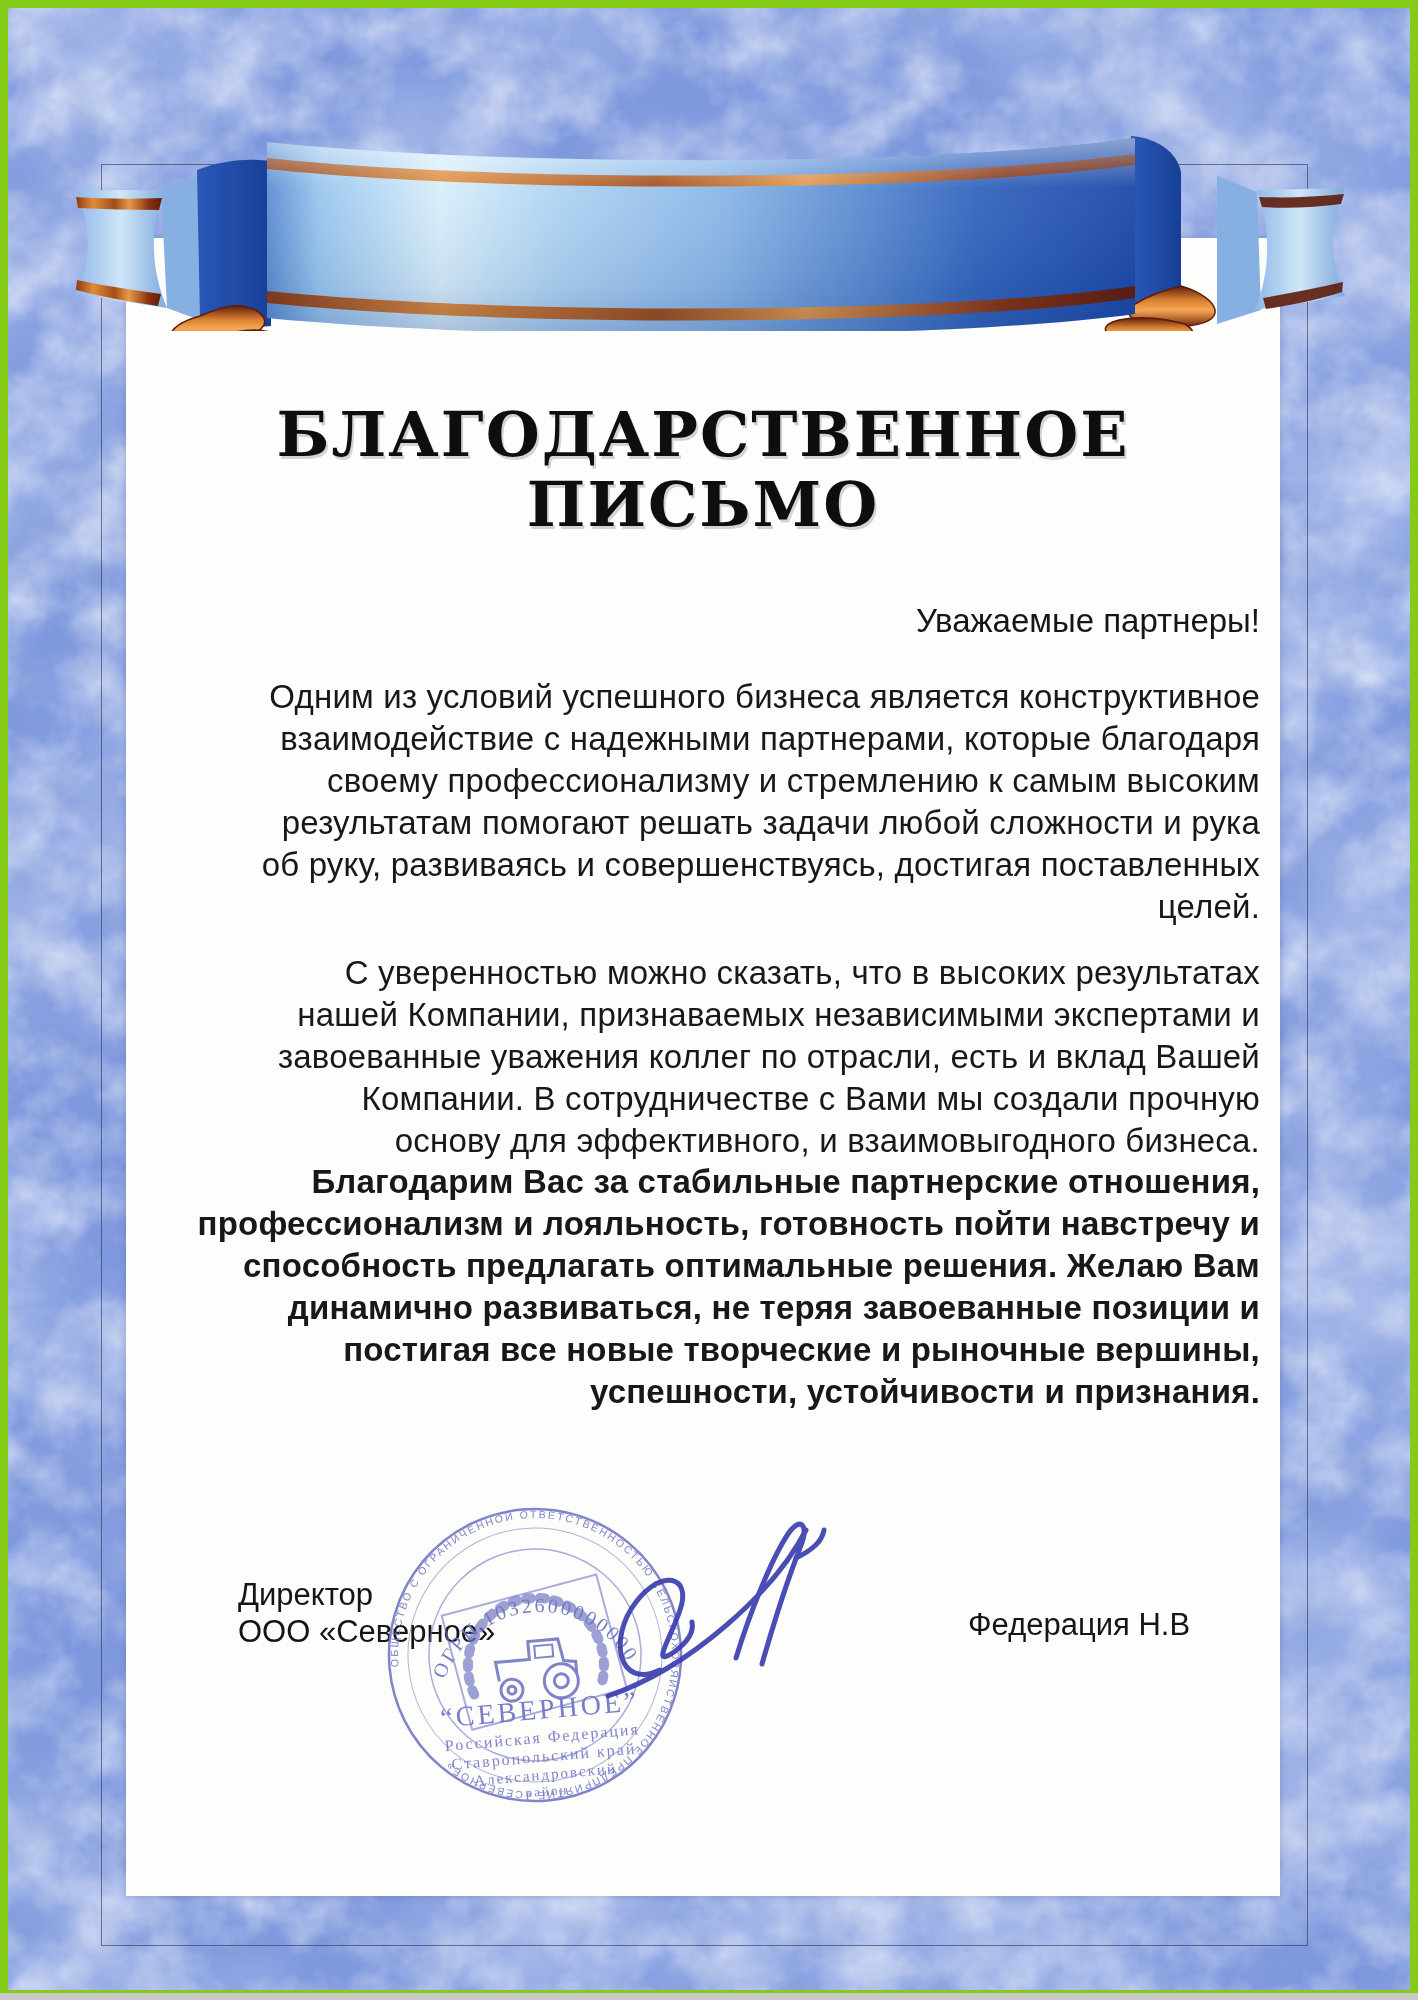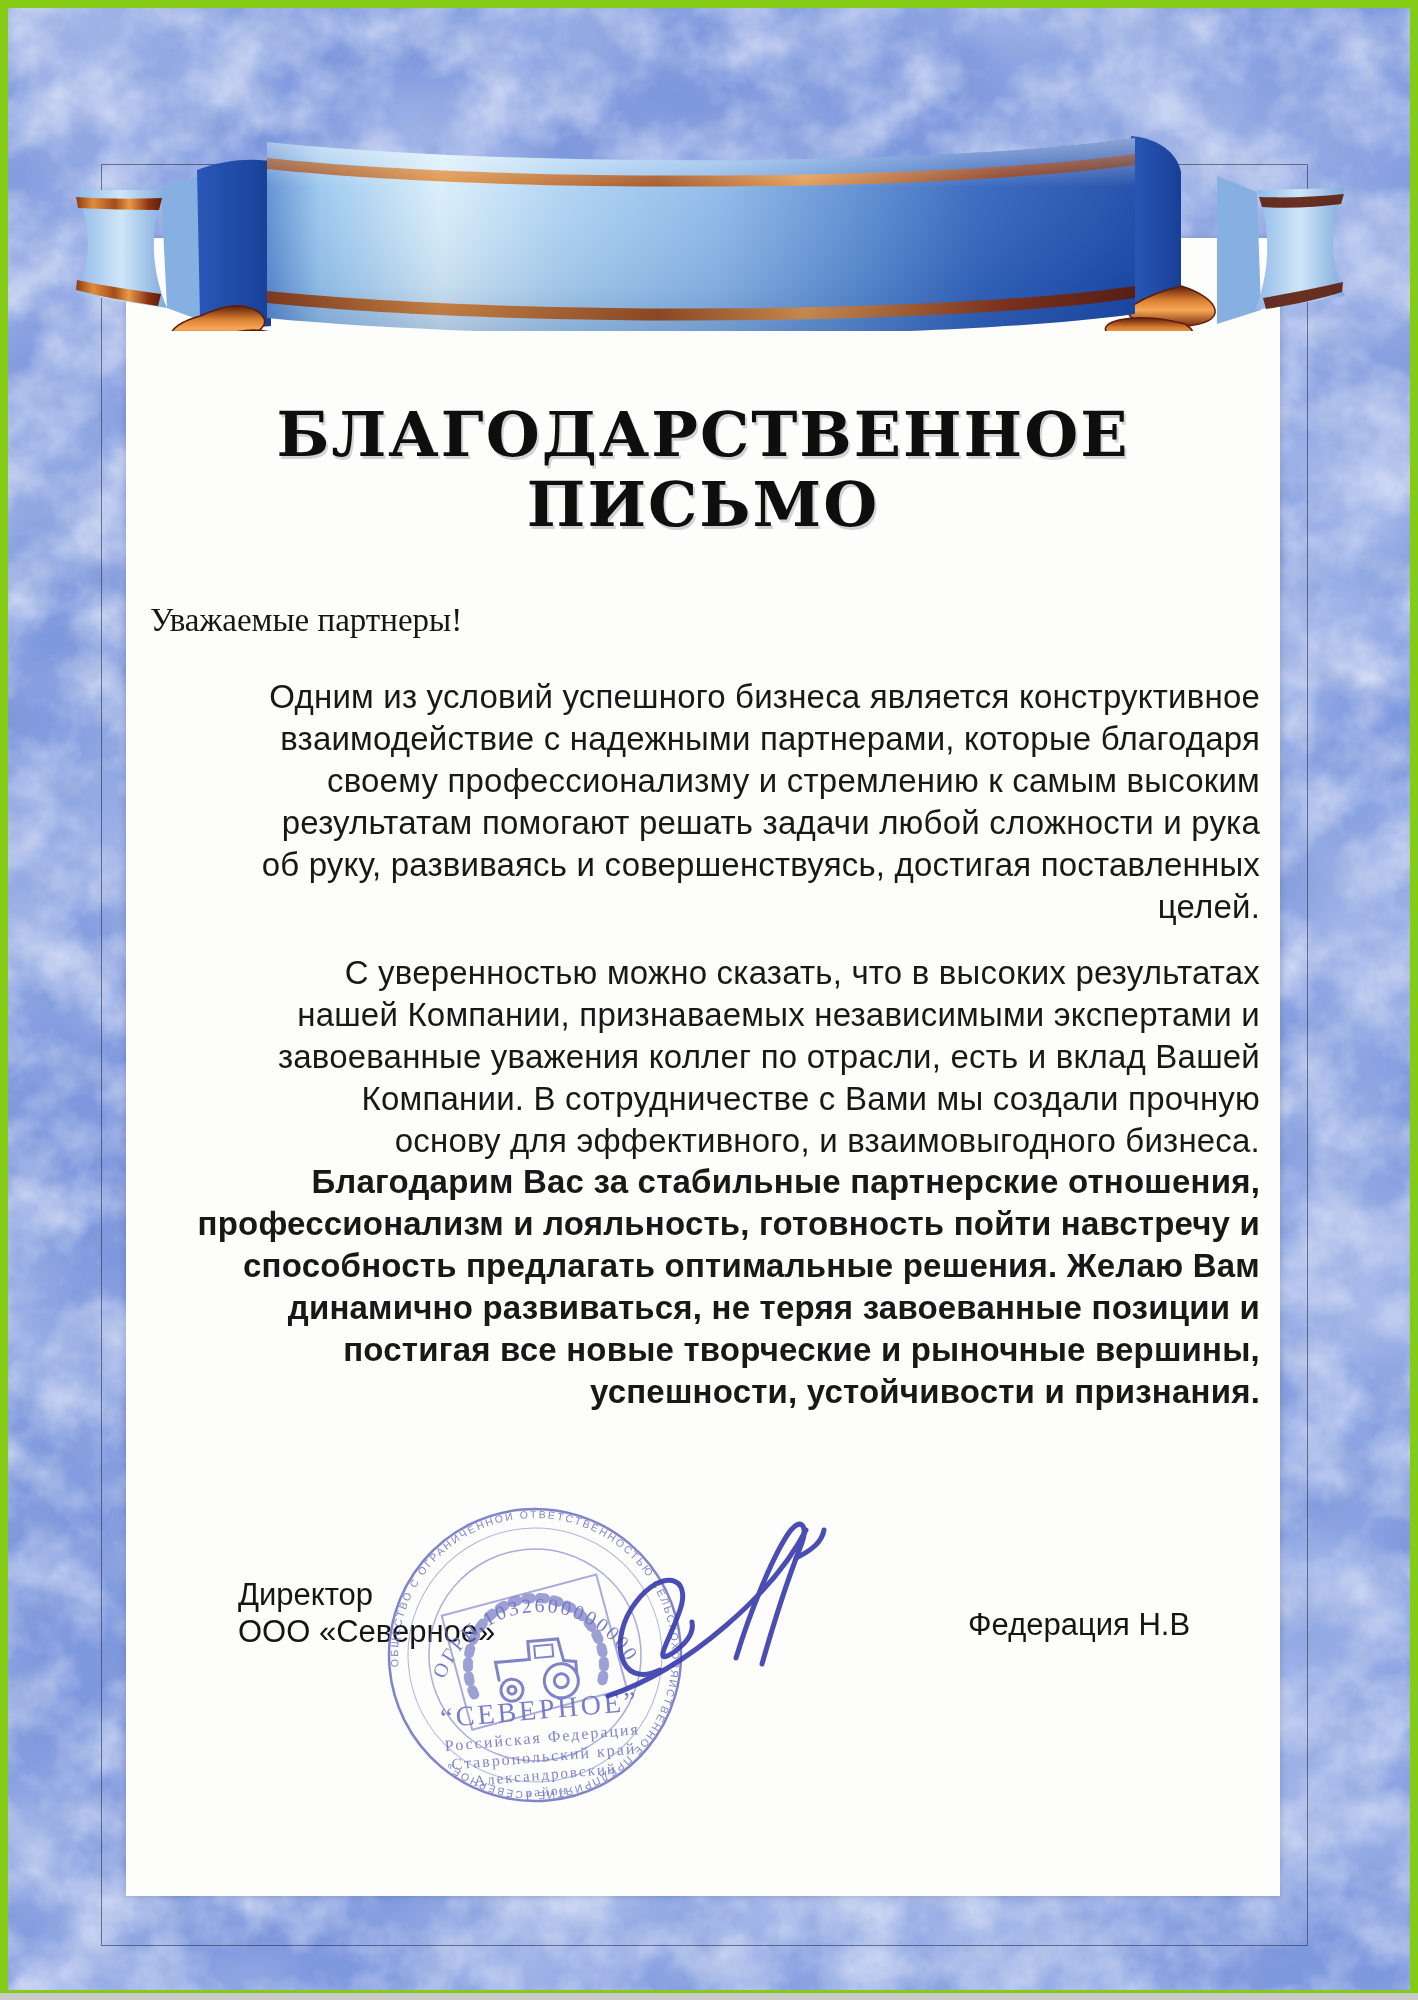--- a/index.html
+++ b/index.html
@@ -9,22 +9,22 @@
   .scan-edge{position:absolute;left:0;top:1993px;width:1418px;height:7px;background:#c9c9c9;}
   .frame-line{position:absolute;left:101px;top:164px;width:1205px;height:1780px;
               border:1px solid rgba(45,48,70,0.6);}
   .panel{position:absolute;left:126px;top:238px;width:1154px;height:1658px;background:#fdfdfc;
          box-shadow:0 0 7px rgba(50,60,110,0.28);}
   .ribbon{position:absolute;left:45px;top:76px;width:1330px;height:255px;}
   .title{position:absolute;left:132px;top:400px;width:1142px;text-align:center;
          font-family:"DejaVu Serif",serif;font-weight:700;color:#0e0e0e;
          font-size:62px;line-height:70px;letter-spacing:2px;
          text-shadow:2px 3px 0 rgba(128,128,140,0.33);}
-  .salutation{position:absolute;left:150px;top:602px;width:1110px;text-align:left;
-              font-size:33px;color:#161616;font-family:Liberation Serif, serif;}
+  .salutation{position:absolute;left:150px;top:602px;width:1110px;text-align:right;
+              font-size:33px;color:#161616;}
   .para{position:absolute;left:150px;width:1110px;text-align:right;font-size:33px;
         line-height:42px;color:#181818;white-space:pre-line;letter-spacing:0.2px;}
   .para1{top:676px;}
   .para2{top:952px;}
   .para3{top:1161px;font-weight:bold;}
   .director{position:absolute;left:238px;top:1576px;font-size:31px;line-height:37px;
             color:#151515;white-space:pre-line;}
   .signer{position:absolute;left:968px;top:1607px;font-size:31px;color:#151515;}
   .stamp{position:absolute;left:368px;top:1488px;width:334px;height:334px;}
   .signature{position:absolute;left:560px;top:1500px;width:300px;height:210px;}

